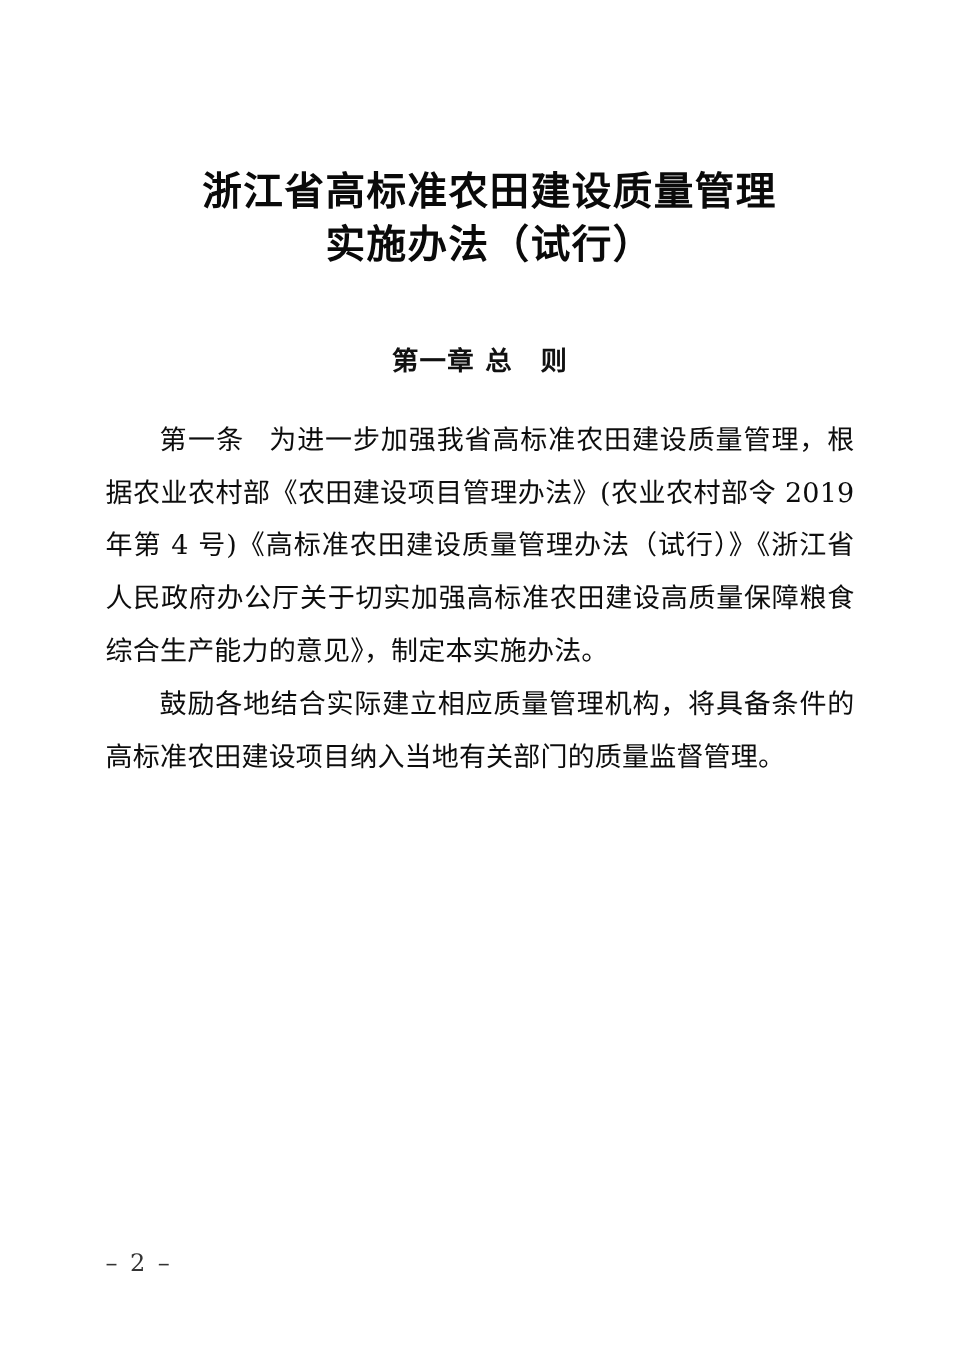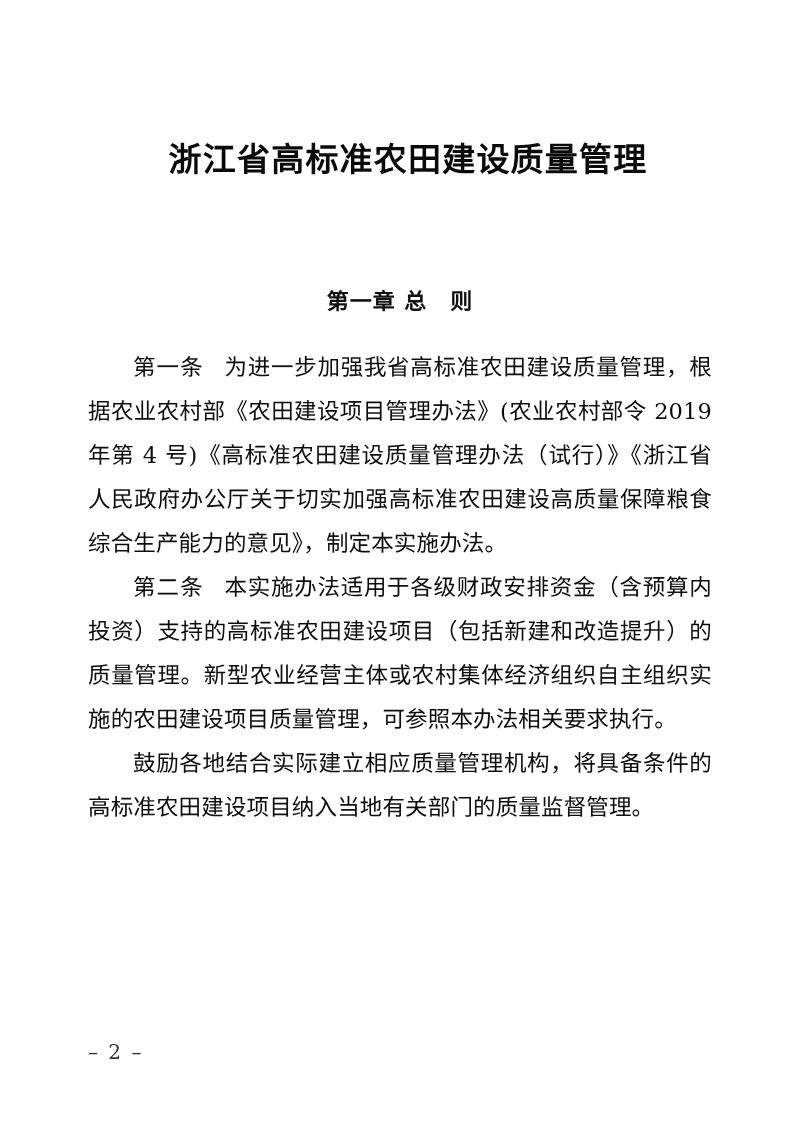--- a/index.html
+++ b/index.html
@@ -99,29 +99,29 @@
     color: #333333;
   }
 </style>
 </head>
 <body>
 
 <div class="page">
 
   <div class="doc-title">
     <span class="title-line">浙江省高标准农田建设质量管理</span>
+    <span class="title-line">实施办法（试行）</span>
   </div>
 
   <div class="chapter-heading">第一章 总　则</div>
 
   <div class="body-region">
 
     <p class="para indent"><span class="art-label">第一条</span><span class="art-gap"></span><span>为进一步加强我省高标准农田建设质量管理，根据农业农村部《农田建设项目管理办法》(农业农村部令 2019 年第 4 号)《高标准农田建设质量管理办法（试行）》《浙江省人民政府办公厅关于切实加强高标准农田建设高质量保障粮食综合生产能力的意见》，制定本实施办法。</span></p>
 
-    <p class="para indent"><span class="art-label">第二条</span><span class="art-gap"></span><span>本实施办法适用于各级财政安排资金（含预算内投资）支持的高标准农田建设项目（包括新建和改造提升）的质量管理。新型农业经营主体或农村集体经济组织自主组织实施的农田建设项目质量管理，可参照本办法相关要求执行。</span></p>
 
 
     <p class="para indent"><span>鼓励各地结合实际建立相应质量管理机构，将具备条件的高标准农田建设项目纳入当地有关部门的质量监督管理。</span></p>
 
 
   </div>
 
   <div class="page-number">– 2 –</div>
 
 </div>

